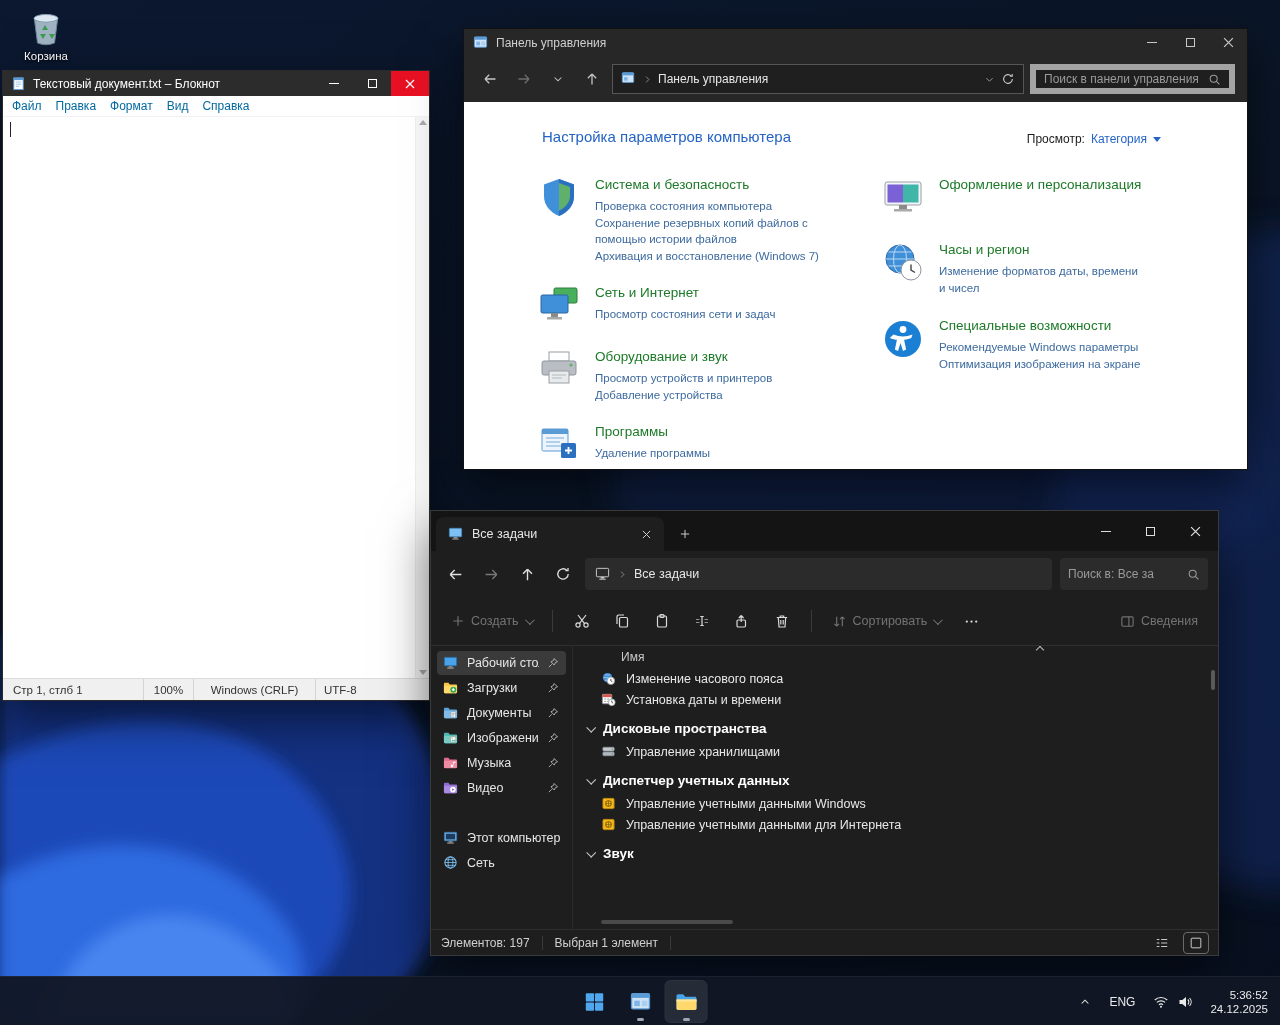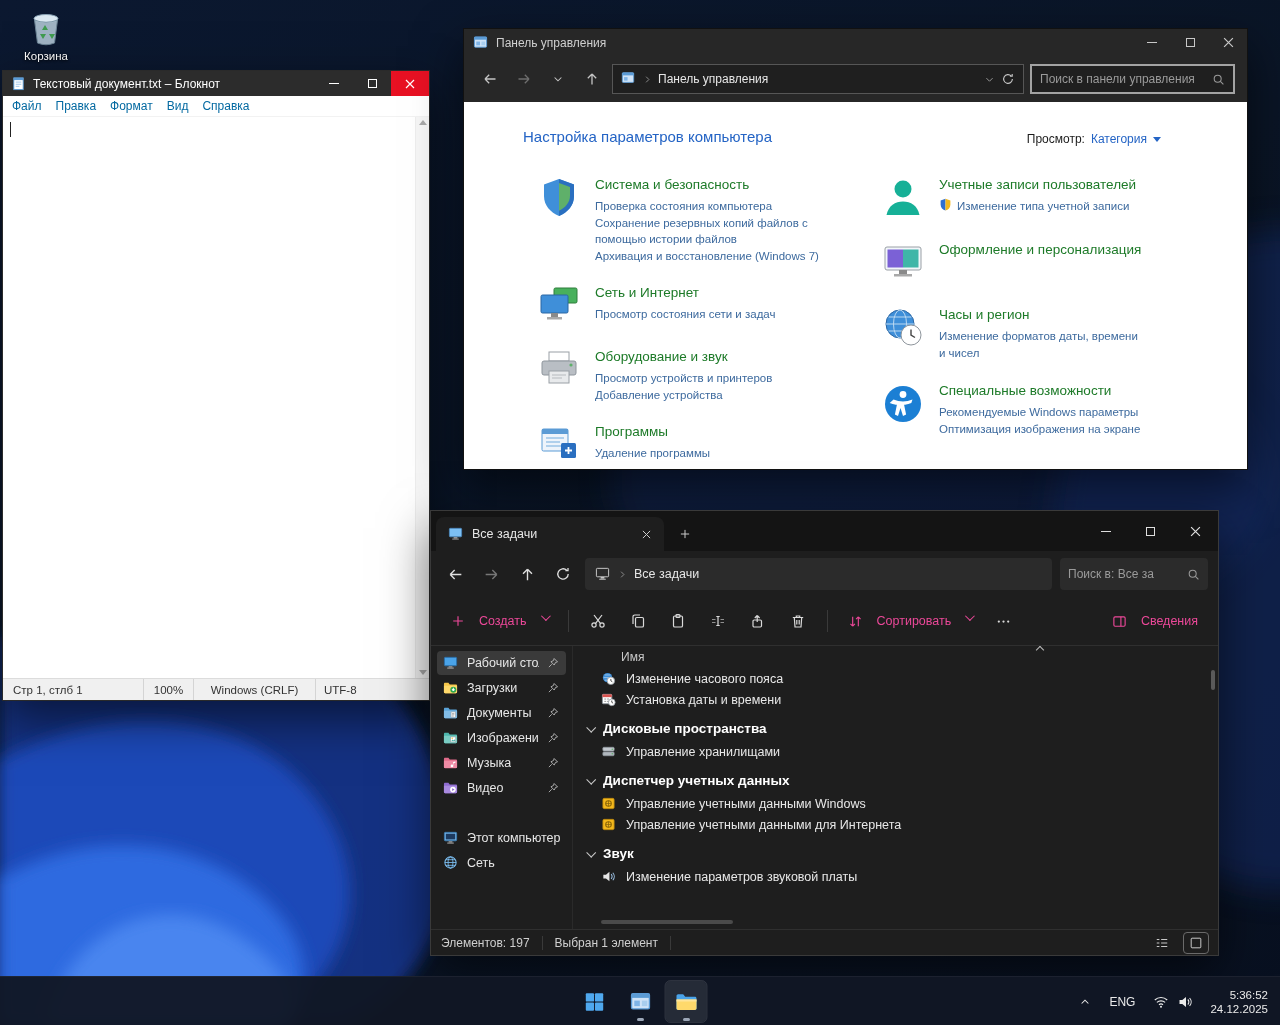--- a/index.html
+++ b/index.html
@@ -44,25 +44,25 @@
   .np-status .c4{width:110px;border-left:1px solid #d4d4d4}
 
   
   .cpanel{left:463px;top:28px;width:785px;height:442px;background:#fff;border:1px solid #111}
   .cp-title{height:27px;background:#272727;color:#cfcfcf;display:flex;align-items:center;gap:7px;font-size:12px;padding-left:9px;flex:none}
   .cp-title .np-controls{color:#c8c8c8}
   .cp-nav{height:46px;background:#272727;display:flex;align-items:center;gap:6px;padding:0 12px;flex:none}
   .navglyph{width:28px;height:30px;display:flex;align-items:center;justify-content:center;color:#c5c5c5}
   .navglyph.dim{color:#6e6e6e}
   .cp-address{flex:1;height:30px;background:#1f1f1f;border:1px solid #565656;display:flex;align-items:center;gap:6px;padding:0 8px;color:#e6e6e6;font-size:12px}
-  .cp-search{width:205px;height:30px;background:#1f1f1f;border:2px solid #a3a3a3;display:flex;align-items:center;padding:0 8px;gap:6px}
+  .cp-search{width:205px;height:30px;background:#1f1f1f;border:6px solid #a3a3a3;display:flex;align-items:center;padding:0 8px;gap:6px}
   .cp-search input{flex:1;background:transparent;border:none;outline:none;color:#cfcfcf;font-size:12px;min-width:0}
   .cp-search input::placeholder{color:#9a9a9a}
   .cp-content{flex:1;position:relative;background:#fff;overflow:hidden}
-  .cp-heading{position:absolute;left:59px;top:26px;font-size:15px;font-weight:400;color:#2464c5}
+  .cp-heading{position:absolute;left:78px;top:26px;font-size:15px;font-weight:400;color:#2464c5}
   .cp-view{position:absolute;right:86px;top:30px;display:flex;align-items:center;gap:6px;font-size:12px;color:#1b1b1b}
   .cp-view .val{color:#2464c5}
   .tri-down{width:0;height:0;border-left:4px solid transparent;border-right:4px solid transparent;border-top:5px solid #2464c5;display:inline-block}
   .cp-col{position:absolute;top:74px;display:flex;flex-direction:column}
   .cp-col.left{left:73px;width:330px}
   .cp-col.right{left:417px;width:330px}
   .cp-block{display:flex;gap:14px;margin-bottom:20px}
   .cp-col.right .cp-block{margin-bottom:21px}
   .cp-ico{width:44px;height:44px;flex:none}
   .cp-texts{display:flex;flex-direction:column;padding-top:1px}
@@ -81,21 +81,21 @@
   .ex-caps{margin-left:auto;display:flex;height:40px;color:#dedede}
   .ex-caps .capbtn{width:45px}
   .ex-nav{height:46px;display:flex;align-items:center;gap:8px;padding:0 10px;flex:none}
   .ex-nav .navglyph{color:#e0e0e0}
   .ex-nav .navglyph.dim{color:#777}
   .ex-address{flex:1;height:32px;background:#2b2b2b;border-radius:4px;display:flex;align-items:center;gap:7px;padding:0 10px;font-size:12.5px}
   .ex-search{width:148px;height:32px;background:#2b2b2b;border-radius:4px;display:flex;align-items:center;padding:0 8px;}
   .ex-search input{flex:1;background:transparent;border:none;outline:none;color:#bdbdbd;font-size:12px;min-width:0}
   .ex-search input::placeholder{color:#9a9a9a}
   .ex-toolbar{height:49px;display:flex;align-items:center;padding:0 10px;gap:2px;border-bottom:1px solid #2f2f2f;flex:none;font-size:12.5px}
-  .tb-btn{display:flex;gap:14px;padding:8px 10px;border-radius:4px;color:#ec4899}
+  .tb-btn{display:flex;align-items:center;gap:6px;padding:8px 10px;border-radius:4px;color:#737373}
   .tb-ico{width:38px;height:34px;display:flex;align-items:center;justify-content:center;border-radius:4px;color:#dadada}
   .vsep{width:1px;height:22px;background:#3a3a3a;margin:0 8px;flex:none}
   .chev-css{width:7px;height:7px;border-right:1.4px solid currentColor;border-bottom:1.4px solid currentColor;transform:rotate(45deg) translateY(-2px);display:inline-block}
   .ex-body{flex:1;display:flex;min-height:0}
   .ex-side{width:142px;border-right:1px solid #2a2a2a;padding-top:4px;flex:none}
   .side-item{height:24px;margin:1px 6px;border-radius:4px;display:flex;align-items:center;gap:8px;padding:0 6px;font-size:12.5px}
   .side-item.selected{background:#3a3a3a}
   .side-label{white-space:nowrap;overflow:hidden}
   .pin{margin-left:auto}
   .side-gap{height:24px}
@@ -352,40 +352,20 @@
             <a class="cp-cat">Программы</a>
             <a class="cp-link">Удаление программы</a>
           </div>
         </div>
       </div>
 
       <div class="cp-col right">
         <div class="cp-block">
           <span class="cp-ico">
             <svg viewBox="0 0 44 44" width="44" height="44">
-              <circle cx="22" cy="13" r="8.5" fill="#16b097"></circle>
-              <path d="M5.5 39c2-9.5 8.7-13.5 16.5-13.5S36.5 29.5 38.5 39z" fill="#16b097"></path>
-            </svg>
-          </span>
-          <div class="cp-texts">
-            <a class="cp-cat">Учетные записи пользователей</a>
-            <span class="cp-link-row">
-              <span class="ico12">
-                <svg viewBox="0 0 16 16" width="13" height="13">
-                  <path d="M8 1L2 3v5c0 4 2.6 6.4 6 7.5z" fill="#2f6fd0"></path>
-                  <path d="M8 1l6 2v5c0 4-2.6 6.4-6 7.5z" fill="#f3b71c"></path>
-                </svg>
-              </span>
-              <a class="cp-link">Изменение типа учетной записи</a>
-            </span>
-          </div>
-        </div>
-        <div class="cp-block">
-          <span class="cp-ico">
-            <svg viewBox="0 0 44 44" width="44" height="44">
               <rect x="4" y="6" width="36" height="23" rx="2" fill="#f2f6fa" stroke="#9aa0a6"></rect>
               <rect x="6.5" y="8.5" width="15.5" height="18" fill="#7b61d6"></rect>
               <rect x="22" y="8.5" width="15.5" height="18" fill="#3fb6a8"></rect>
               <rect x="18" y="29" width="8" height="4" fill="#8a8a8a"></rect>
               <rect x="13" y="33" width="18" height="2.5" fill="#a9a9a9"></rect>
             </svg>
           </span>
           <div class="cp-texts">
             <a class="cp-cat">Оформление и персонализация</a>
           </div>
@@ -764,29 +744,20 @@
                 <path d="M8 5v6M5 8h6" stroke="#8a6508" stroke-width=".8"></path>
               </svg>
           </span>
           <span>Управление учетными данными для Интернета</span>
         </div>
 
         <div class="ex-group">
           <span class="grp-chev"></span>
           <span>Звук</span>
         </div>
-        <div class="ex-row">
-          <span class="ico16">
-            <svg viewBox="0 0 16 16" width="15" height="15">
-                <path d="M2.5 6v4h2.8L9 13V3L5.3 6z" fill="#e6e6e6"></path>
-                <path d="M10.8 5.5a3.5 3.5 0 010 5M12.6 4a6 6 0 010 8" stroke="#9fc5e8" stroke-width="1.1" fill="none"></path>
-              </svg>
-          </span>
-          <span>Изменение параметров звуковой платы</span>
-        </div>
 
         <div class="ex-vscroll">
             <span class="thumb"></span>
           </div>
         <div class="ex-hscroll"></div>
       </div>
     </div>
 
     <footer class="ex-status">
       <span>Элементов: 197</span>

